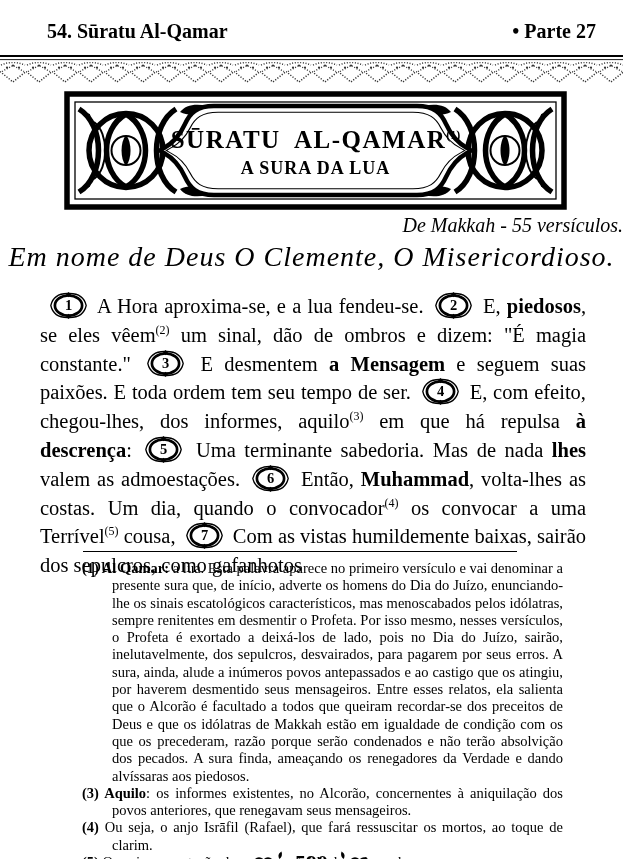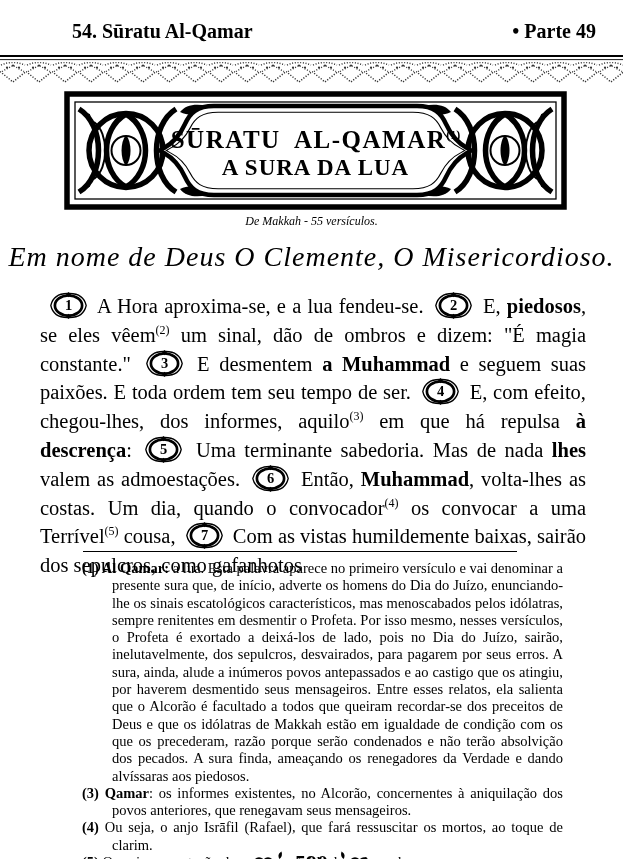--- a/index.html
+++ b/index.html
@@ -2,36 +2,36 @@
 <html><head>
 <meta charset="utf-8">
 <style>
   html,body{margin:0;padding:0;}
   body{
     width:623px;height:859px;position:relative;background:#fff;color:#000;
     font-family:"Liberation Serif",serif;overflow:hidden;
   }
   .abs{position:absolute;}
   
-  .hdr-left{left:72px;top:20px;font-size:20px;font-weight:bold;}
+  .hdr-left{left:47px;top:20px;font-size:20px;font-weight:bold;}
   .hdr-right{right:27px;top:20px;font-size:20px;font-weight:bold;}
   
   .band{left:0;top:54px;}
   
   .title-box{left:64px;top:91px;width:503px;height:119px;}
   .title-overlay{
     position:absolute;left:96px;right:96px;top:0;bottom:0;
     display:flex;flex-direction:column;align-items:center;justify-content:center;
     text-align:left;
   }
   .title-main{font-size:25px;font-weight:bold;letter-spacing:1.5px;word-spacing:7px;line-height:30px;}
   .title-main sup{font-size:12px;letter-spacing:0;}
-  .title-sub{font-size:23px;font-weight:bold;letter-spacing:1px;line-height:26px;}
+  .title-sub{font-size:18px;font-weight:bold;letter-spacing:1px;line-height:26px;}
   
-  .origin{left:0;top:214px;width:100%;text-align:center;font-style:italic;font-size:12px;}
+  .origin{left:0;top:214px;width:100%;text-align:right;font-style:italic;font-size:20px;}
   .basmala{
     left:0;top:241px;width:100%;text-align:center;font-style:italic;
     font-family:Liberation Serif, serif;font-size:28px;letter-spacing:1px;
   }
   
   .verse-body{
     left:40px;top:292px;width:546px;text-align:justify;
     font-size:20.5px;line-height:28.8px;text-indent:5px;
   }
   .verse-body sup{font-size:12px;line-height:0;}
@@ -44,21 +44,21 @@
   .fn-marker{font-weight:bold;}
   
   .footer{left:0;top:819px;width:100%;display:flex;justify-content:center;align-items:center;gap:9px;margin-top:31px;}
   .page-num{font-size:22px;font-weight:bold;}
   svg{display:block;}
 </style>
 </head>
 <body>
 
 <div class="abs hdr-left">54. Sūratu Al-Qamar</div>
-<div class="abs hdr-right">• Parte 49</div>
+<div class="abs hdr-right">• Parte 27</div>
 
 <div class="abs band">
   <svg width="623" height="33" viewBox="0 0 623 33">
     <defs>
       <pattern id="lace" x="0" y="8" width="26" height="25" patternUnits="userSpaceOnUse">
         <path d="M1,3 Q13,-2 25,3" fill="none" stroke="#333" stroke-width="1.5" stroke-dasharray="1,1.7"></path>
         <circle cx="7" cy="5.5" r="1.1" fill="#333"></circle>
         <circle cx="13" cy="3.5" r="1.1" fill="#333"></circle>
         <circle cx="19" cy="5.5" r="1.1" fill="#333"></circle>
         <path d="M2,9.5 L13,3.5 L24,9.5" fill="none" stroke="#333" stroke-width="1.4" stroke-dasharray="1,1.7"></path>
@@ -120,21 +120,21 @@
         <ellipse cx="20.5" cy="13.5" rx="13.6" ry="10" fill="none" stroke="#000" stroke-width="2.7"></ellipse>
         <path d="M20.5,0 L23,2.6 L20.5,5.2 L18,2.6 Z" fill="#000"></path>
         <path d="M20.5,21.8 L23,24.4 L20.5,27 L18,24.4 Z" fill="#000"></path>
         <text x="20.5" y="18.4" text-anchor="middle" font-family="Liberation Serif,serif" font-size="14.5" font-weight="bold" fill="#000">2</text>
       </svg></span> E, <b>piedosos</b>, se eles vêem<sup>(2)</sup> um sinal, dão de ombros e dizem: "É magia constante." <span class="medallion"><svg width="41" height="27" viewBox="0 0 41 27">
         <path d="M20.5,1.5 C12,1.2 5,4 2.8,13.5 C5,23 12,25.8 20.5,25.5 C29,25.8 36,23 38.2,13.5 C36,4 29,1.2 20.5,1.5 Z" fill="none" stroke="#000" stroke-width="1.3"></path>
         <ellipse cx="20.5" cy="13.5" rx="13.6" ry="10" fill="none" stroke="#000" stroke-width="2.7"></ellipse>
         <path d="M20.5,0 L23,2.6 L20.5,5.2 L18,2.6 Z" fill="#000"></path>
         <path d="M20.5,21.8 L23,24.4 L20.5,27 L18,24.4 Z" fill="#000"></path>
         <text x="20.5" y="18.4" text-anchor="middle" font-family="Liberation Serif,serif" font-size="14.5" font-weight="bold" fill="#000">3</text>
-      </svg></span> E desmentem <b>a Muhammad</b> e seguem suas paixões. E toda ordem tem seu tempo de ser. <span class="medallion"><svg width="41" height="27" viewBox="0 0 41 27">
+      </svg></span> E desmentem <b>a Mensagem</b> e seguem suas paixões. E toda ordem tem seu tempo de ser. <span class="medallion"><svg width="41" height="27" viewBox="0 0 41 27">
         <path d="M20.5,1.5 C12,1.2 5,4 2.8,13.5 C5,23 12,25.8 20.5,25.5 C29,25.8 36,23 38.2,13.5 C36,4 29,1.2 20.5,1.5 Z" fill="none" stroke="#000" stroke-width="1.3"></path>
         <ellipse cx="20.5" cy="13.5" rx="13.6" ry="10" fill="none" stroke="#000" stroke-width="2.7"></ellipse>
         <path d="M20.5,0 L23,2.6 L20.5,5.2 L18,2.6 Z" fill="#000"></path>
         <path d="M20.5,21.8 L23,24.4 L20.5,27 L18,24.4 Z" fill="#000"></path>
         <text x="20.5" y="18.4" text-anchor="middle" font-family="Liberation Serif,serif" font-size="14.5" font-weight="bold" fill="#000">4</text>
       </svg></span> E, com efeito, chegou-lhes, dos informes, aquilo<sup>(3)</sup> em que há repulsa <b>à descrença</b>: <span class="medallion"><svg width="41" height="27" viewBox="0 0 41 27">
         <path d="M20.5,1.5 C12,1.2 5,4 2.8,13.5 C5,23 12,25.8 20.5,25.5 C29,25.8 36,23 38.2,13.5 C36,4 29,1.2 20.5,1.5 Z" fill="none" stroke="#000" stroke-width="1.3"></path>
         <ellipse cx="20.5" cy="13.5" rx="13.6" ry="10" fill="none" stroke="#000" stroke-width="2.7"></ellipse>
         <path d="M20.5,0 L23,2.6 L20.5,5.2 L18,2.6 Z" fill="#000"></path>
         <path d="M20.5,21.8 L23,24.4 L20.5,27 L18,24.4 Z" fill="#000"></path>
@@ -150,21 +150,21 @@
         <ellipse cx="20.5" cy="13.5" rx="13.6" ry="10" fill="none" stroke="#000" stroke-width="2.7"></ellipse>
         <path d="M20.5,0 L23,2.6 L20.5,5.2 L18,2.6 Z" fill="#000"></path>
         <path d="M20.5,21.8 L23,24.4 L20.5,27 L18,24.4 Z" fill="#000"></path>
         <text x="20.5" y="18.4" text-anchor="middle" font-family="Liberation Serif,serif" font-size="14.5" font-weight="bold" fill="#000">7</text>
       </svg></span> Com as vistas humildemente baixas, sairão dos sepulcros, como gafanhotos</div>
 
 <div class="abs fn-rule"></div>
 
 <div class="abs footnotes" id="footnotes">
     <div class="footnote"><span class="fn-marker">(1) </span><b>Al Qamar:</b> a lua. Esta palavra aparece no primeiro versículo e vai denominar a presente sura que, de início, adverte os homens do Dia do Juízo, enunciando-lhe os sinais escatológicos característicos, mas menoscabados pelos idólatras, sempre renitentes em desmentir o Profeta. Por isso mesmo, nesses versículos, o Profeta é exortado a deixá-los de lado, pois no Dia do Juízo, sairão, inelutavelmente, dos sepulcros, desvairados, para pagarem por seus erros. A sura, ainda, alude a inúmeros povos antepassados e ao castigo que os atingiu, por haverem desmentido seus mensageiros. Entre esses relatos, ela salienta que o Alcorão é facultado a todos que queiram recordar-se dos preceitos de Deus e que os idólatras de Makkah estão em igualdade de condição com os que os precederam, razão porque serão condenados e não terão absolvição dos pecados. A sura finda, ameaçando os renegadores da Verdade e dando alvíssaras aos piedosos.</div>
-    <div class="footnote"><span class="fn-marker">(3) </span><b>Qamar</b>: os informes existentes, no Alcorão, concernentes à aniquilação dos povos anteriores, que renegavam seus mensageiros.</div>
+    <div class="footnote"><span class="fn-marker">(3) </span><b>Aquilo</b>: os informes existentes, no Alcorão, concernentes à aniquilação dos povos anteriores, que renegavam seus mensageiros.</div>
     <div class="footnote"><span class="fn-marker">(4) </span>Ou seja, o anjo Isrāfil (Rafael), que fará ressuscitar os mortos, ao toque de clarim.</div>
     <div class="footnote"><span class="fn-marker">(5) </span>Ou seja, a prestação de contas, exigida de cada ser humano.</div>
   </div>
 
 <div class="abs footer">
   <svg width="40" height="24" viewBox="0 0 40 24">
     <g stroke="#000" fill="none" stroke-width="2.2">
       <circle cx="13" cy="12" r="4.6"></circle>
       <circle cx="22" cy="12" r="4.6"></circle>
     </g>

